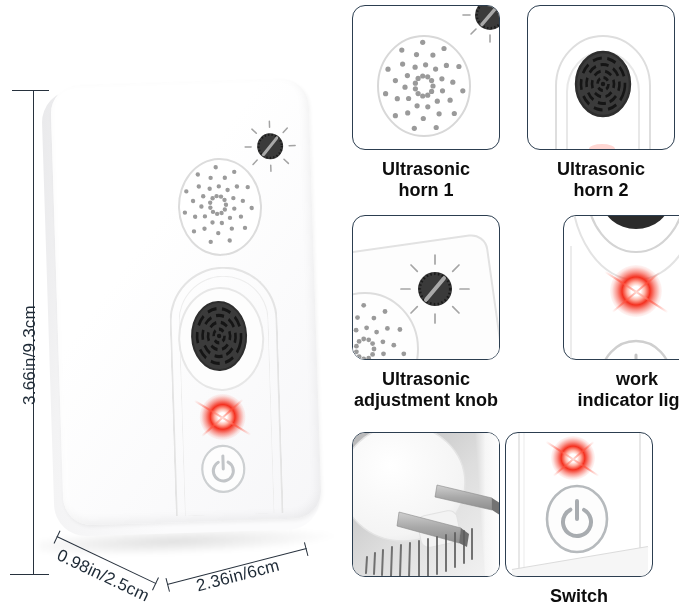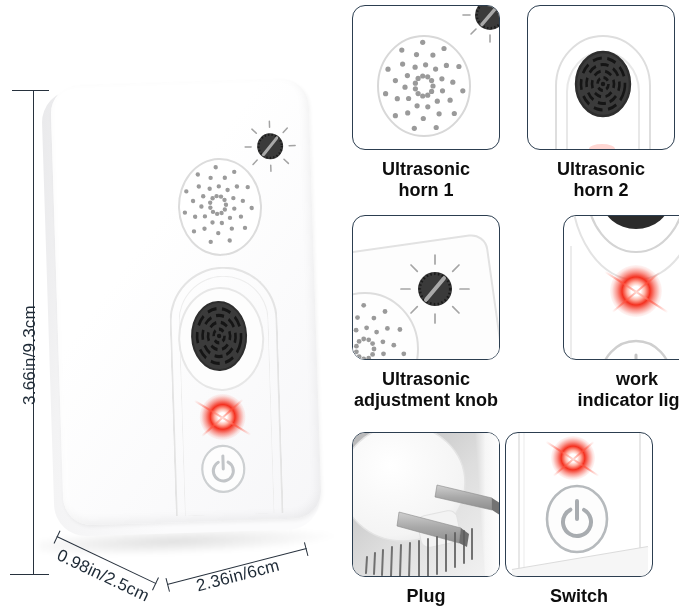--- a/index.html
+++ b/index.html
@@ -398,21 +398,20 @@
         <line x1="66" y1="108" x2="66" y2="145"></line>
           <line x1="75" y1="106" x2="75" y2="144"></line>
         <line x1="84" y1="104" x2="84" y2="141"></line>
           <line x1="93" y1="102" x2="93" y2="138"></line>
         <line x1="102" y1="100" x2="102" y2="134"></line>
           <line x1="111" y1="98" x2="111" y2="130"></line>
         <line x1="119" y1="96" x2="119" y2="126"></line>
       </g>
     </svg>
   </div>
-  <figcaption class="caption">Plug</figcaption>
 </figure>
 
 <figure class="feature f6">
   <div class="panel">
     <svg width="148" height="145" viewBox="0 0 148 145">
       <line x1="13" y1="0" x2="13" y2="145" stroke="#e7e7e7" stroke-width="2"></line>
       <line x1="18" y1="0" x2="18" y2="145" stroke="#f2f2f2" stroke-width="1.5"></line>
       <line x1="134" y1="0" x2="134" y2="118" stroke="#e7e7e7" stroke-width="2"></line>
       <path d="M6 137 L142 114" stroke="#dcdcdc" stroke-width="2" fill="none"></path>
       <polygon points="6,145 6,137 142,114 142,145" fill="#f6f6f6"></polygon>

